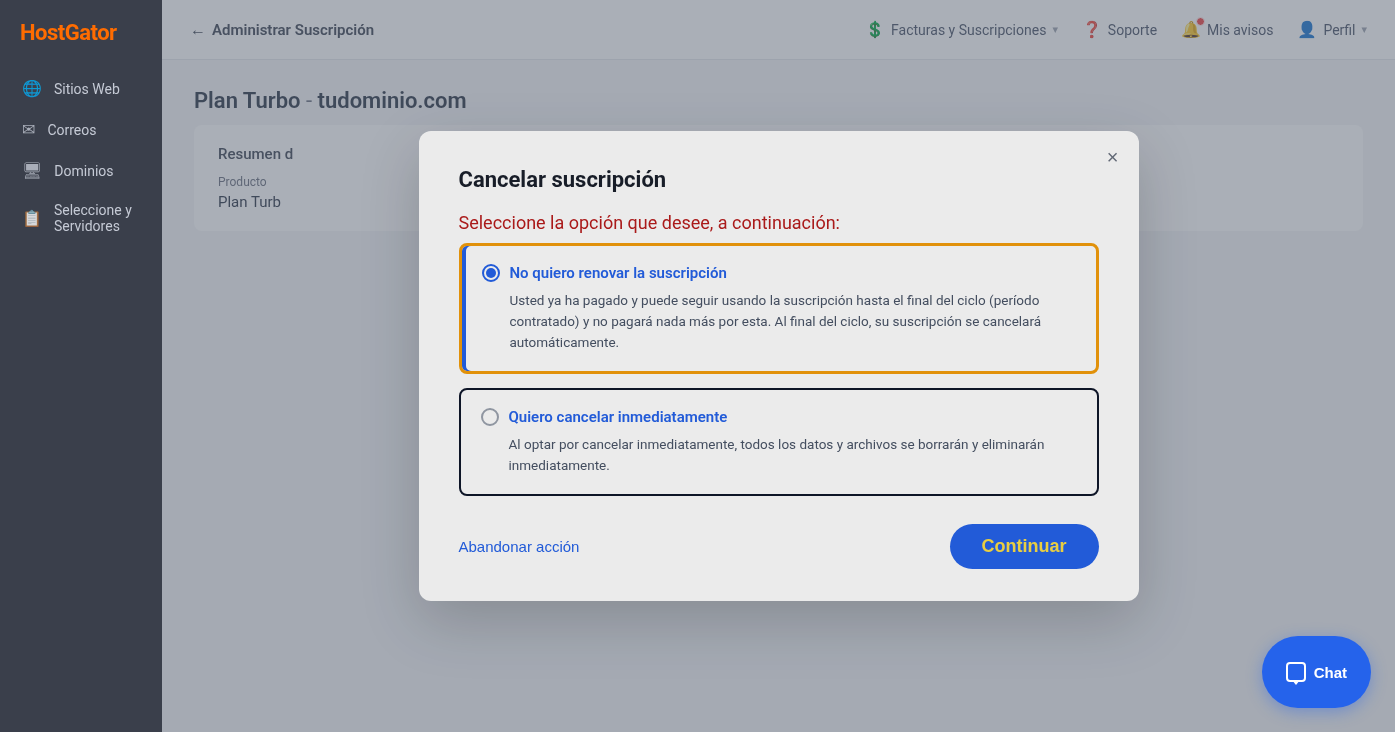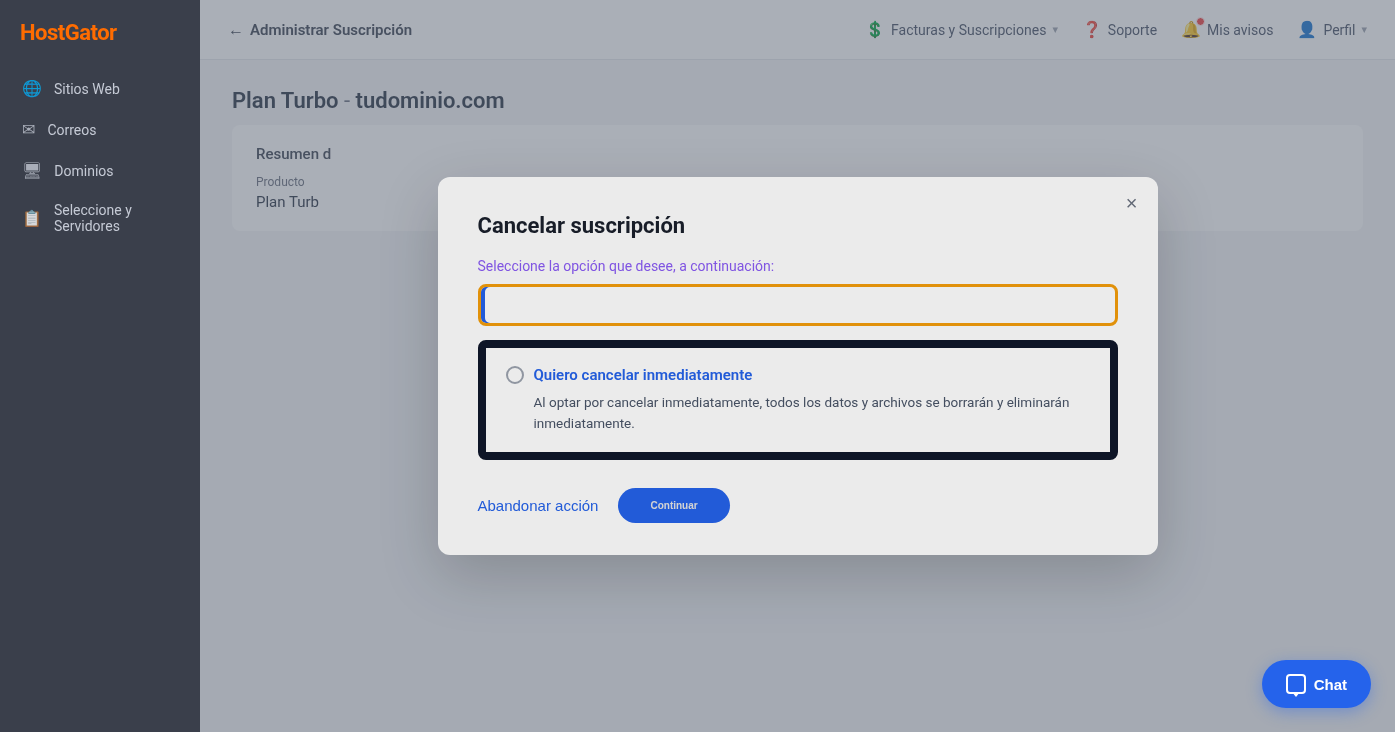--- a/index.html
+++ b/index.html
@@ -1,20 +1,20 @@
 <!DOCTYPE html>
 <html><head>
   <meta charset="utf-8">
   <style>
     * { box-sizing: border-box; margin: 0; padding: 0; }
     body { font-family: -apple-system, BlinkMacSystemFont, 'Segoe UI', Roboto, sans-serif; background: #f0f2f5; display: flex; height: 732px; overflow: hidden; }
 
     
     .sidebar {
-      width: 200px;
+      width: 162px;
       background: #3a3f4b;
       display: flex;
       flex-direction: column;
       padding: 0;
       flex-shrink: 0;
     }
     .sidebar-logo {
       padding: 20px 20px 24px 20px;
       color: #fff;
       font-size: 22px;
@@ -131,28 +131,28 @@
       border: none;
       line-height: 1;
     }
     .modal-title {
       font-size: 22px;
       font-weight: 700;
       color: #1a202c;
       margin-bottom: 20px;
     }
     .modal-subtitle {
-      font-size: 14px;
-      color: #8b5cf6;
+      font-size: 18px;
+      color: #b91c1c;
       margin-bottom: 10px;
     }
 
     
     .option-card {
-      border: 8px solid #0f172a;
+      border: 2px solid #0f172a;
       border-radius: 8px;
       padding: 18px 20px;
       margin-bottom: 14px;
       cursor: pointer;
       position: relative;
     }
     .option-card.selected {
       border-color: #f59e0b;
       border-width: 3px;
       box-shadow: inset 4px 0 0 #2563eb;
@@ -190,53 +190,53 @@
       font-size: 13.5px;
       color: #4a5568;
       line-height: 1.55;
       padding-left: 28px;
     }
 
     
     .modal-footer {
       display: flex;
       align-items: center;
-      justify-content: flex-start;
-      gap: 20px;
+      justify-content: space-between;
+      gap: 38px;
       margin-top: 28px;
     }
     .btn-abandon {
       background: none;
       border: none;
       color: #2563eb;
       font-size: 15px;
       cursor: pointer;
       font-weight: 500;
     }
     .btn-continue {
       background: #2563eb;
-      color: #e5e5e5;
+      color: #fde047;
       border: none;
       border-radius: 50px;
       padding: 12px 32px;
-      font-size: 10px;
+      font-size: 18px;
       font-weight: 600;
       cursor: pointer;
     }
 
     
     .chat-button {
       position: fixed;
       bottom: 24px;
       right: 24px;
       background: #2563eb;
       color: #fff;
       border: none;
       border-radius: 50px;
-      padding: 14px 24px;
+      padding: 26px 24px;
       font-size: 15px;
       font-weight: 600;
       cursor: pointer;
       display: flex;
       align-items: center;
       gap: 8px;
       box-shadow: 0 4px 16px rgba(37, 99, 235, 0.4);
       z-index: 100;
     }
     .chat-icon-box {
@@ -345,20 +345,25 @@
   <div class="overlay"></div>
 
   <div class="modal-wrapper">
     <div class="modal">
       <button class="modal-close">×</button>
 
       <h2 class="modal-title">Cancelar suscripción</h2>
       <p class="modal-subtitle">Seleccione la opción que desee, a continuación:</p>
 
       <div class="option-card selected">
+        <div class="option-card-header">
+          <div class="radio-circle filled"></div>
+          <span class="option-title">No quiero renovar la suscripción</span>
+        </div>
+        <p class="option-desc">Usted ya ha pagado y puede seguir usando la suscripción hasta el final del ciclo (período contratado) y no pagará nada más por esta. Al final del ciclo, su suscripción se cancelará automáticamente.</p>
       </div>
 
       <div class="option-card">
         <div class="option-card-header">
           <div class="radio-circle empty"></div>
           <span class="option-title">Quiero cancelar inmediatamente</span>
         </div>
         <p class="option-desc">Al optar por cancelar inmediatamente, todos los datos y archivos se borrarán y eliminarán inmediatamente.</p>
       </div>
 

